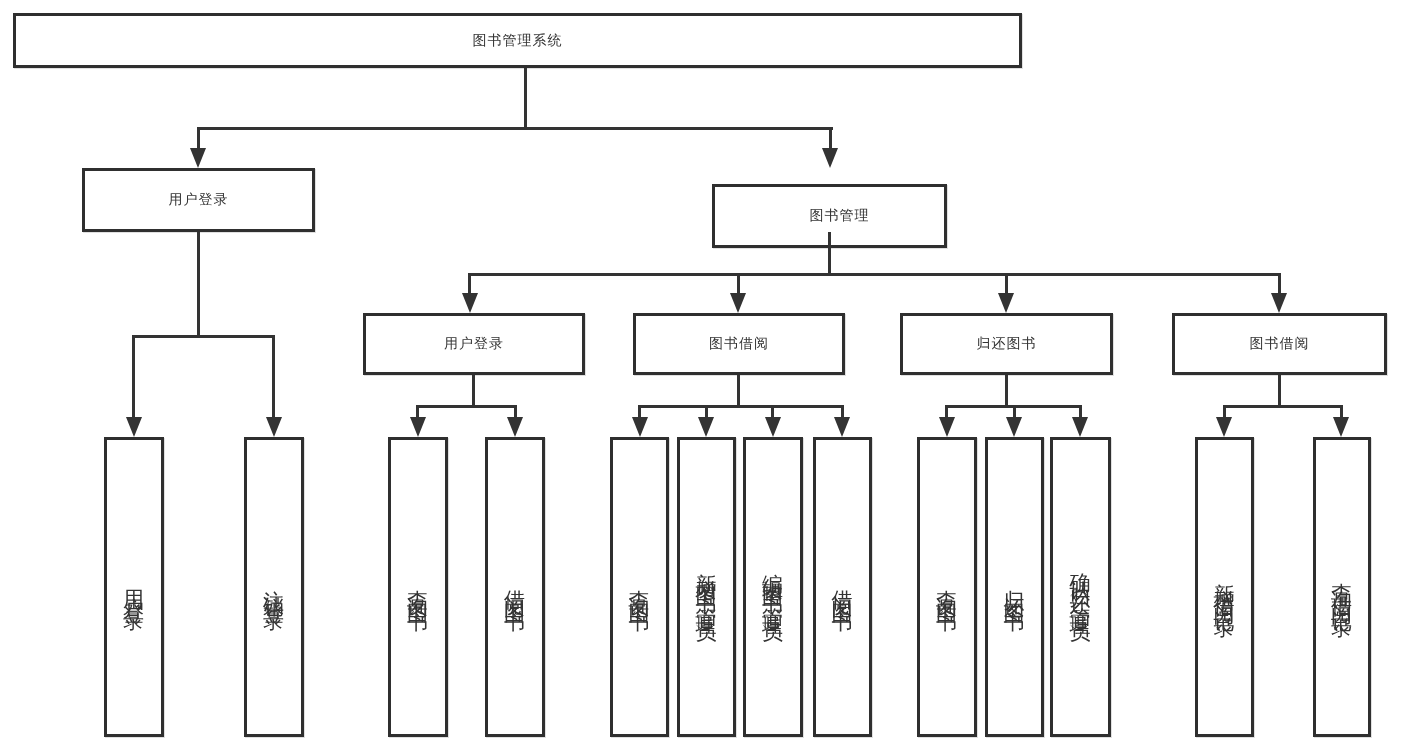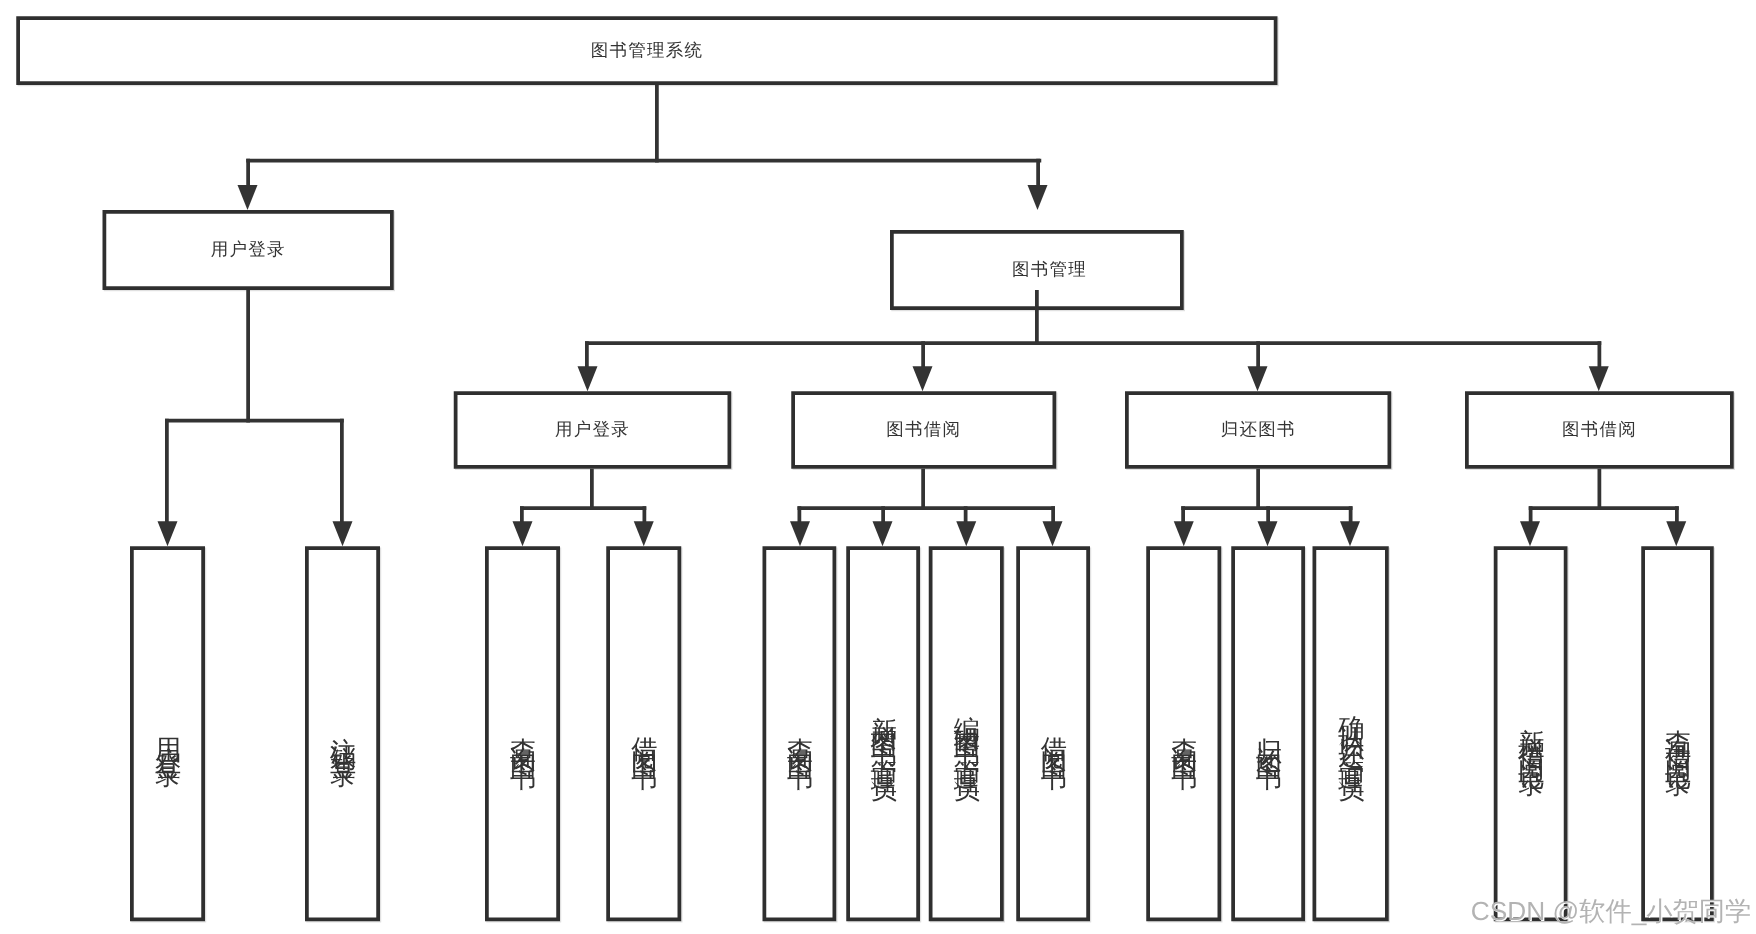--- a/index.html
+++ b/index.html
@@ -149,15 +149,14 @@
     <span class="vlabel">确认归还（管理员）</span>
   </div>
 
   <div class="box vbox" style="left:1195px;top:437px;width:59px;height:300px;">
     <span class="vlabel">新增借阅记录</span>
   </div>
   <div class="box vbox" style="left:1313px;top:437px;width:58px;height:300px;">
     <span class="vlabel">查询借阅记录</span>
   </div>
 
-  <div class="watermark">CSDN @软件_小贺同学</div>
 
 </div>
 
 </body></html>

